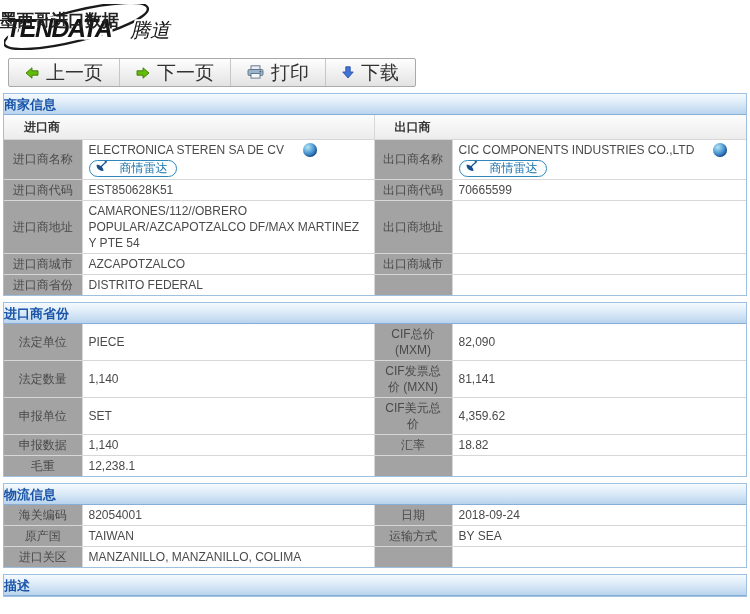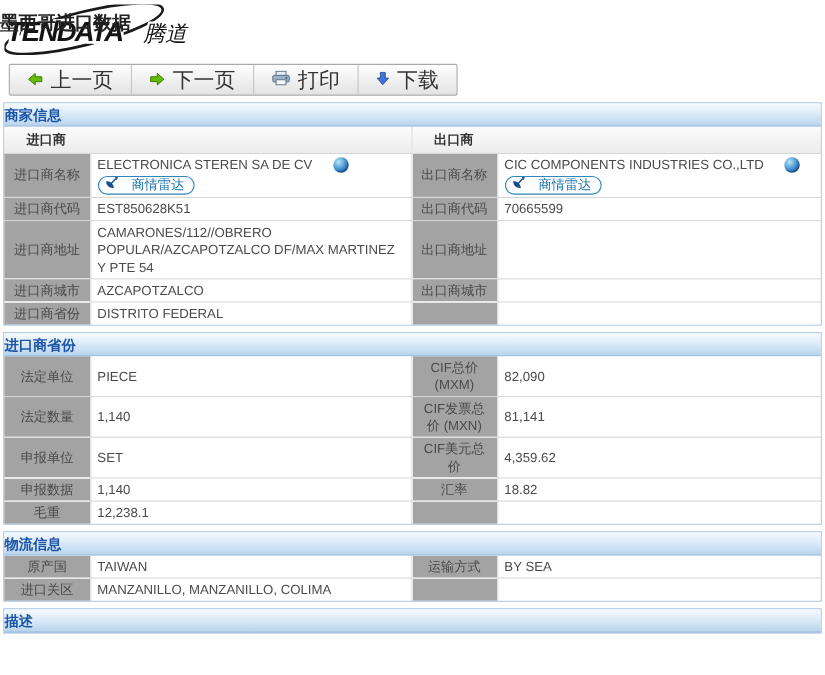--- a/index.html
+++ b/index.html
@@ -252,20 +252,26 @@
 <div class="panel">
   <div class="panel-header">物流信息</div>
   <table>
     <colgroup>
         <col style="width:78px">
         <col style="width:292px">
         <col style="width:78px">
         <col>
       </colgroup>
     <tbody>
+        <tr>
+      <td class="lbl">海关编码</td>
+      <td class="val">82054001</td>
+      <td class="lbl">日期</td>
+      <td class="val">2018-09-24</td>
+    </tr>
     <tr>
       <td class="lbl">原产国</td>
       <td class="val">TAIWAN</td>
       <td class="lbl">运输方式</td>
       <td class="val">BY SEA</td>
     </tr>
     <tr>
       <td class="lbl">进口关区</td>
       <td class="val">MANZANILLO, MANZANILLO, COLIMA</td>
       <td class="lbl"></td>

